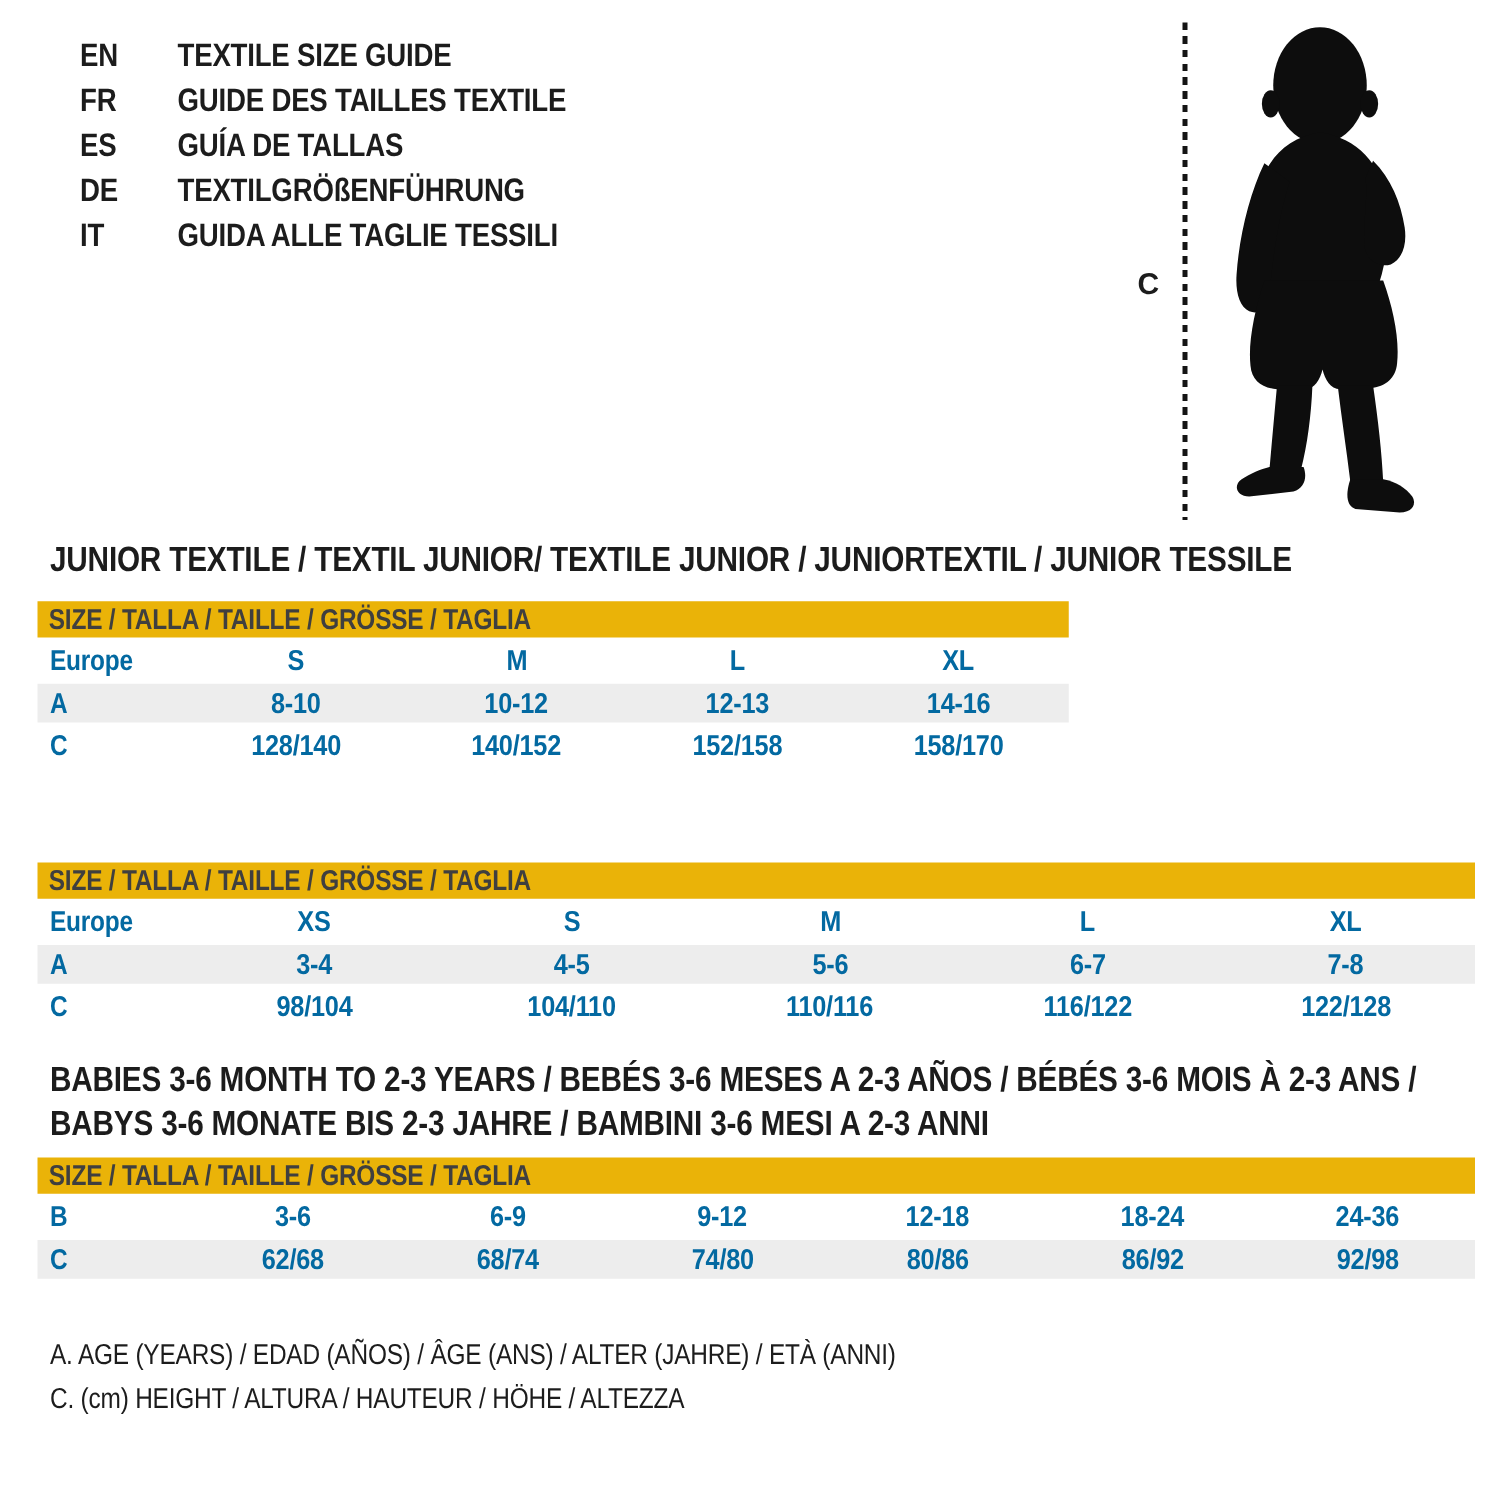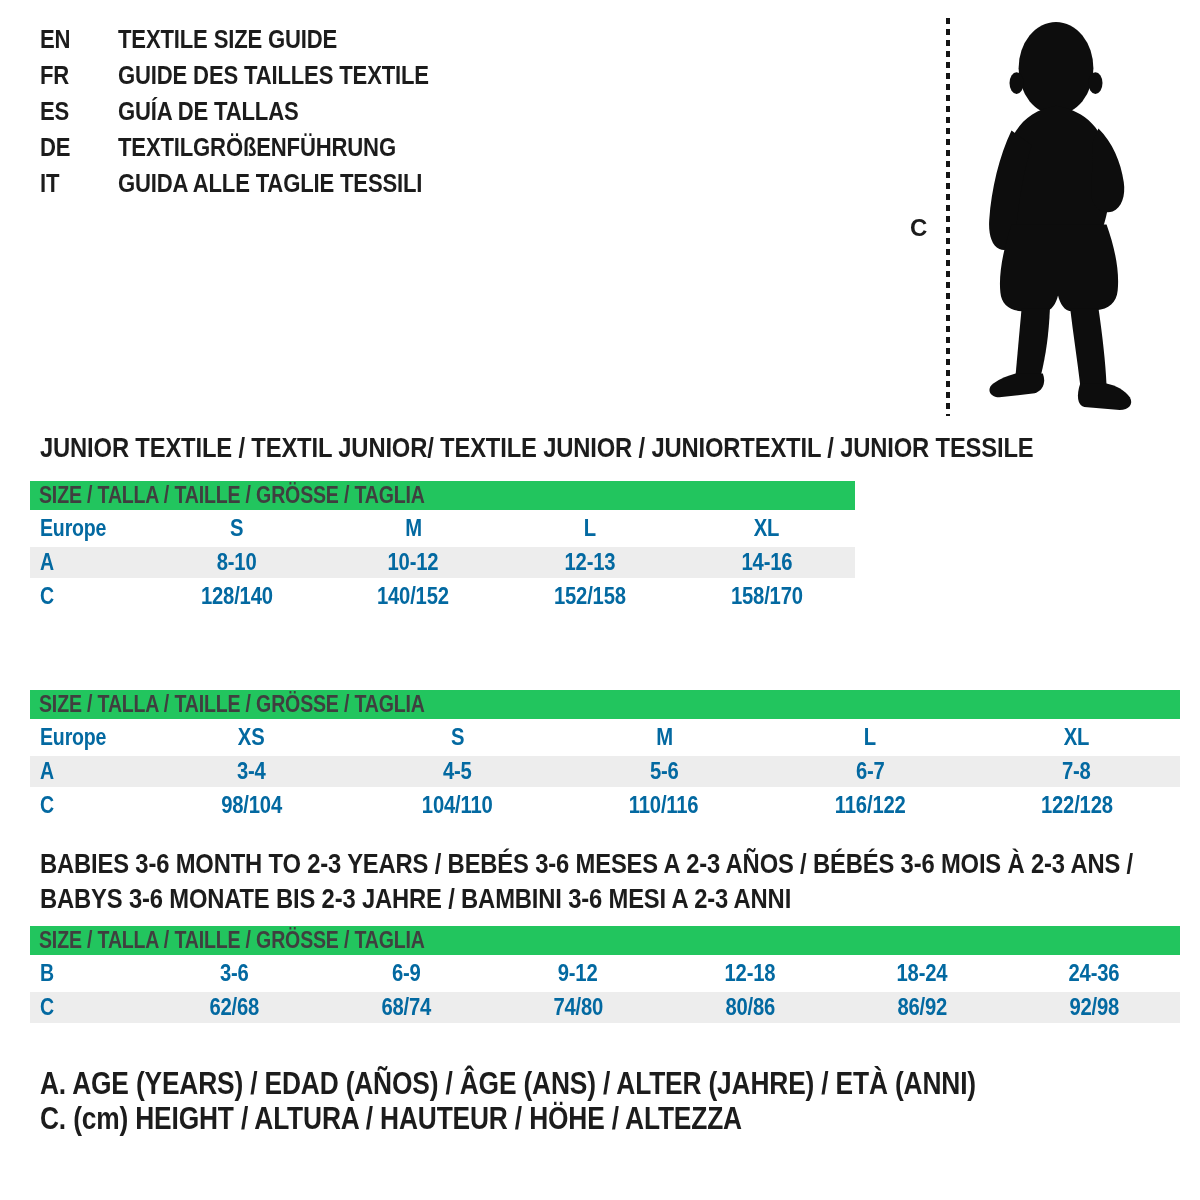--- a/index.html
+++ b/index.html
@@ -7,21 +7,21 @@
     position:relative;width:1200px;height:1200px;background:#ffffff;
     font-family:"Liberation Sans","DejaVu Sans",sans-serif;color:#1c1c1c;
     overflow:hidden;letter-spacing:-0.2px;
   }
   
   .cond{display:inline-block;transform:scaleX(0.85);transform-origin:left center;white-space:nowrap;}
   .cond-c{display:inline-block;transform:scaleX(0.88);transform-origin:center center;white-space:nowrap;}
 
   
   .langs{position:absolute;left:40px;top:24px;}
-  .lang-row{display:flex;height:36px;align-items:flex-start;font-weight:bold;font-size:26px;}
+  .lang-row{display:flex;height:36px;align-items:flex-end;font-weight:bold;font-size:26px;margin-left:24px;}
   .lang-code{width:78px;}
 
   
   .dash-line{
     position:absolute;left:946px;top:18px;width:4px;height:398px;
     background:repeating-linear-gradient(to bottom,#141414 0 6px,transparent 6px 11px);
   }
   .c-label{position:absolute;left:910px;top:214px;font-size:24px;font-weight:bold;}
   .silhouette{position:absolute;left:965px;top:12px;}
 
@@ -30,36 +30,36 @@
   .sec1-title{top:430px;}
   .sec2-title{top:638px;}
   .sec3-title{top:846px;text-decoration:underline;}
 
   
   .tbl{position:absolute;left:30px;}
   .t1{top:481px;width:825px;}
   .t2{top:690px;width:1150px;}
   .t3{top:926px;width:1150px;}
   .tbl-bar{
-    height:29px;background:#22c55e;color:#3f3f3f;font-weight:bold;font-size:23px;
+    height:29px;background:#eab308;color:#3f3f3f;font-weight:bold;font-size:23px;
     line-height:29px;padding-left:9px;
   }
   .tbl-row{
     display:grid;height:31px;margin-top:3px;align-items:center;
     font-size:23px;font-weight:bold;color:#0369a1;
   }
   .cols4{grid-template-columns:118px repeat(4,1fr);}
   .cols5{grid-template-columns:118px repeat(5,1fr);}
   .cols6{grid-template-columns:118px repeat(6,1fr);}
   .cell{text-align:center;}
   .cell.lbl{text-align:left;padding-left:10px;}
   .shaded{background:#ededed;}
 
   
-  .legend{position:absolute;left:40px;top:1066px;font-size:31px;font-weight:bold;line-height:35px;}
+  .legend{position:absolute;left:40px;top:1066px;font-size:23px;font-weight:normal;line-height:35px;}
 </style>
 </head>
 <body>
 
 <div class="page">
 
   <div class="langs">
     <div class="lang-row">
       <span class="lang-code"><span class="cond">EN</span></span>
       <span class="cond">TEXTILE SIZE GUIDE</span>

